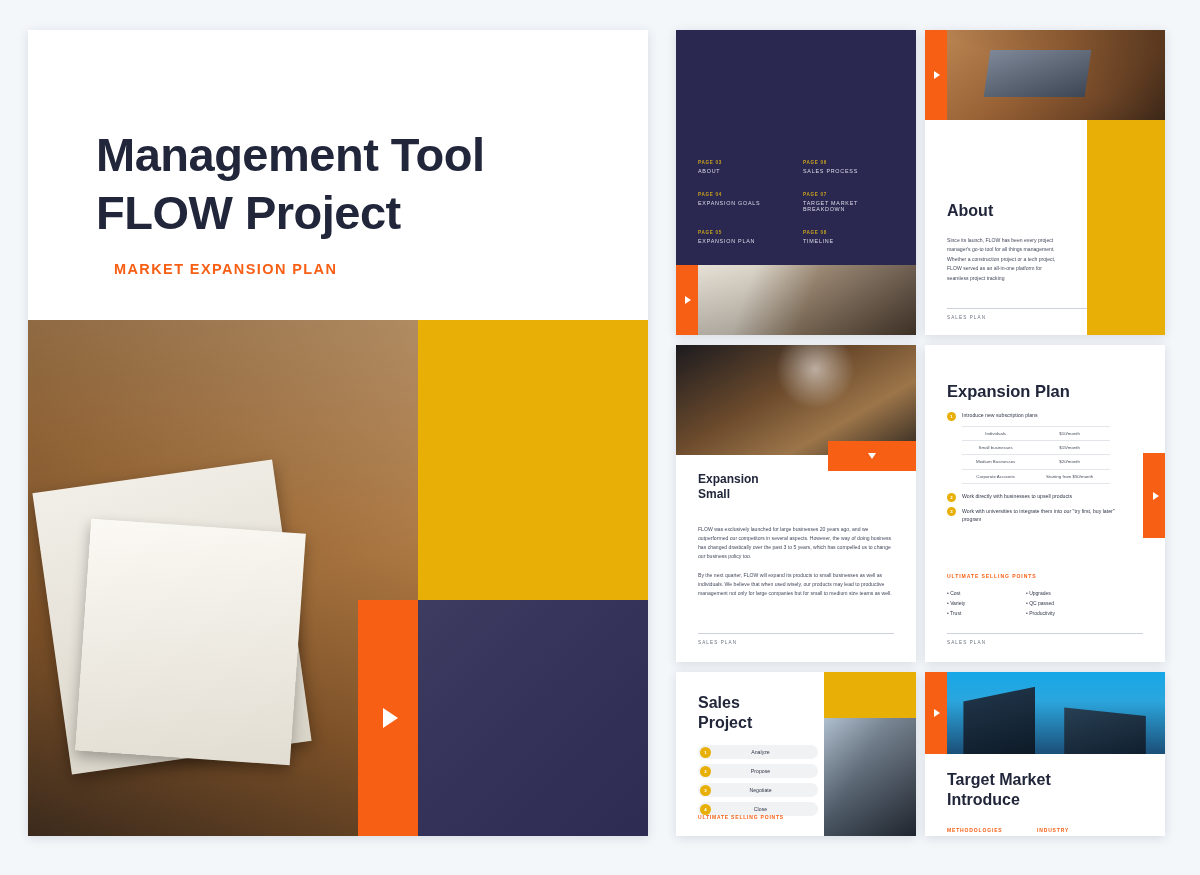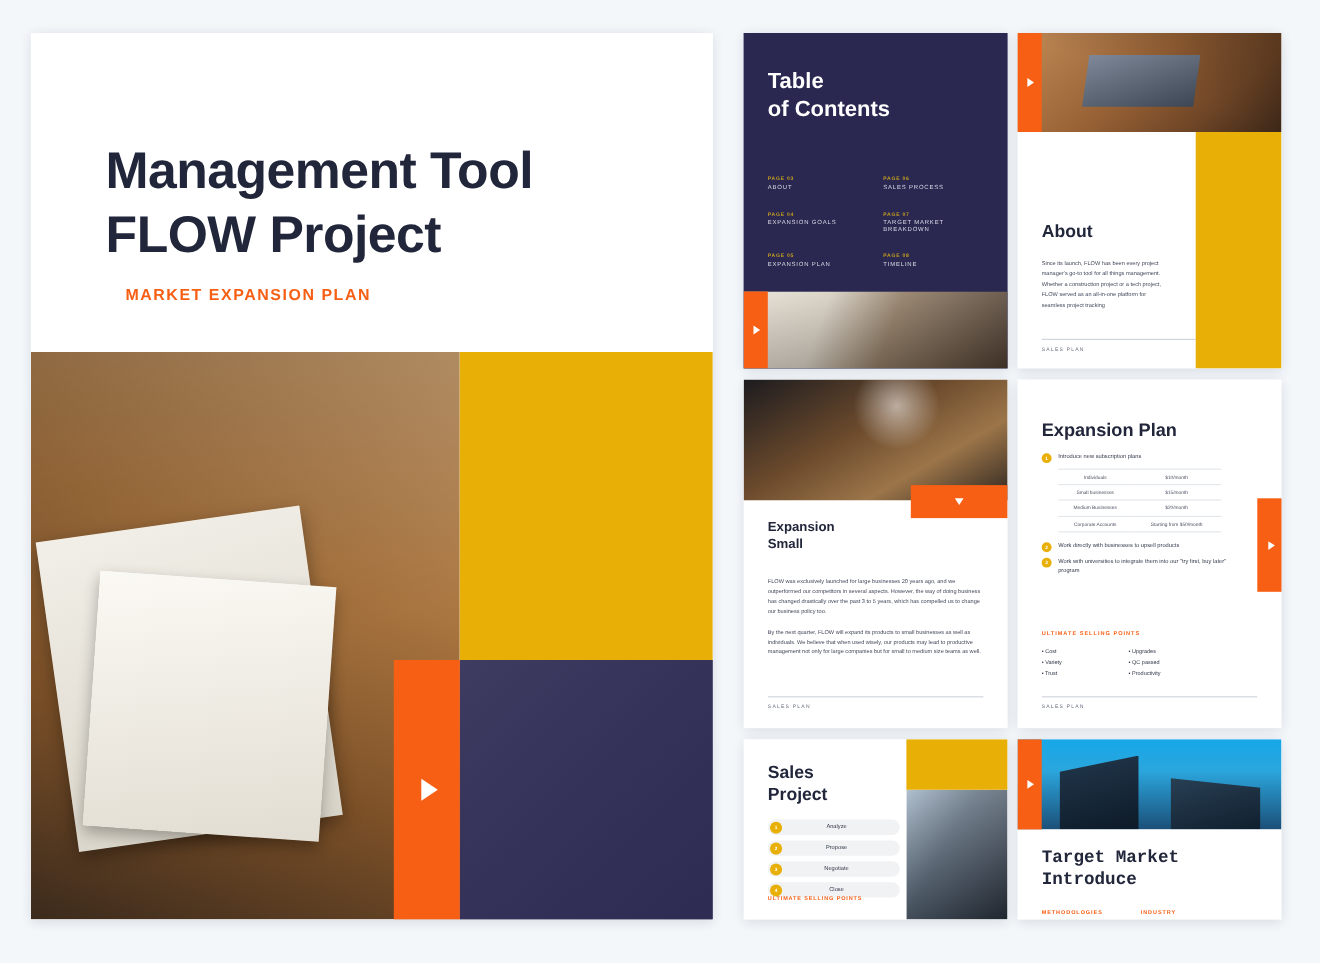--- a/index.html
+++ b/index.html
@@ -293,21 +293,20 @@
   }
   .target-orange {
     position: absolute; left: 0; top: 0; width: 22px; height: 82px;
     background: #f75f14; z-index: 3;
     display: flex; align-items: center; justify-content: center;
   }
   .target-title {
     position: absolute; left: 22px; top: 98px;
     font-size: 16px; font-weight: bold; color: #21263a;
     line-height: 1.28;
-    font-family: Liberation Mono, monospace;
   }
   .target-heads {
     position: absolute; left: 22px; top: 155px; width: 180px;
     display: grid; grid-template-columns: 1fr 1fr;
   }
   .target-head {
     font-size: 5px; font-weight: bold; letter-spacing: .85px;
     color: #f75f14;
   }
 
@@ -402,24 +401,20 @@
       <div class="hero-navy-photo">
         <div class="ph ph-navy"></div>
       </div>
       <div class="hero-orange-bar">
         <span class="play-tri"></span>
       </div>
     </div>
   </div>
 
   <div class="slide" id="toc">
-    <div class="toc-title">
-      <div>Table</div>
-      <div>of Contents</div>
-    </div>
 
     <div class="toc-grid">
       <div>
         <div class="toc-pg">PAGE 03</div>
         <div class="toc-lbl">ABOUT</div>
       </div>
       <div>
         <div class="toc-pg">PAGE 06</div>
         <div class="toc-lbl">SALES PROCESS</div>
       </div>

